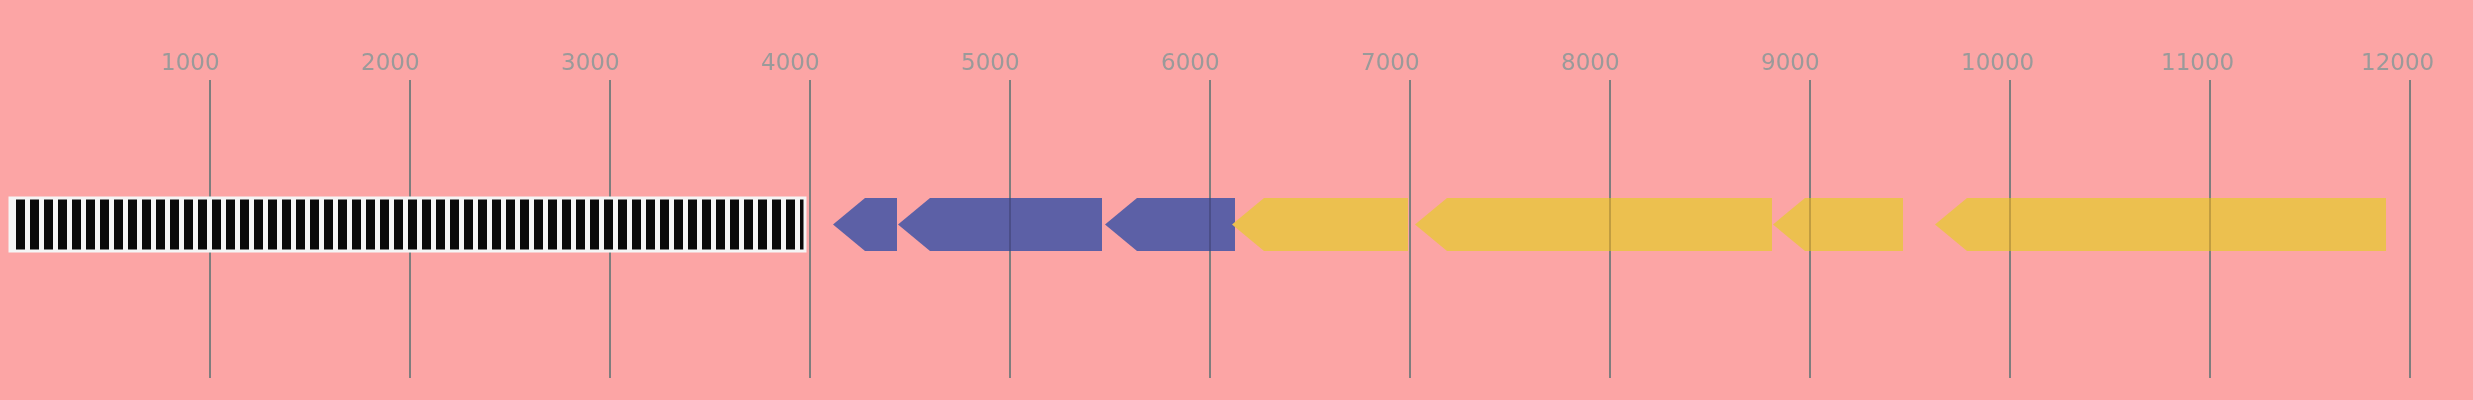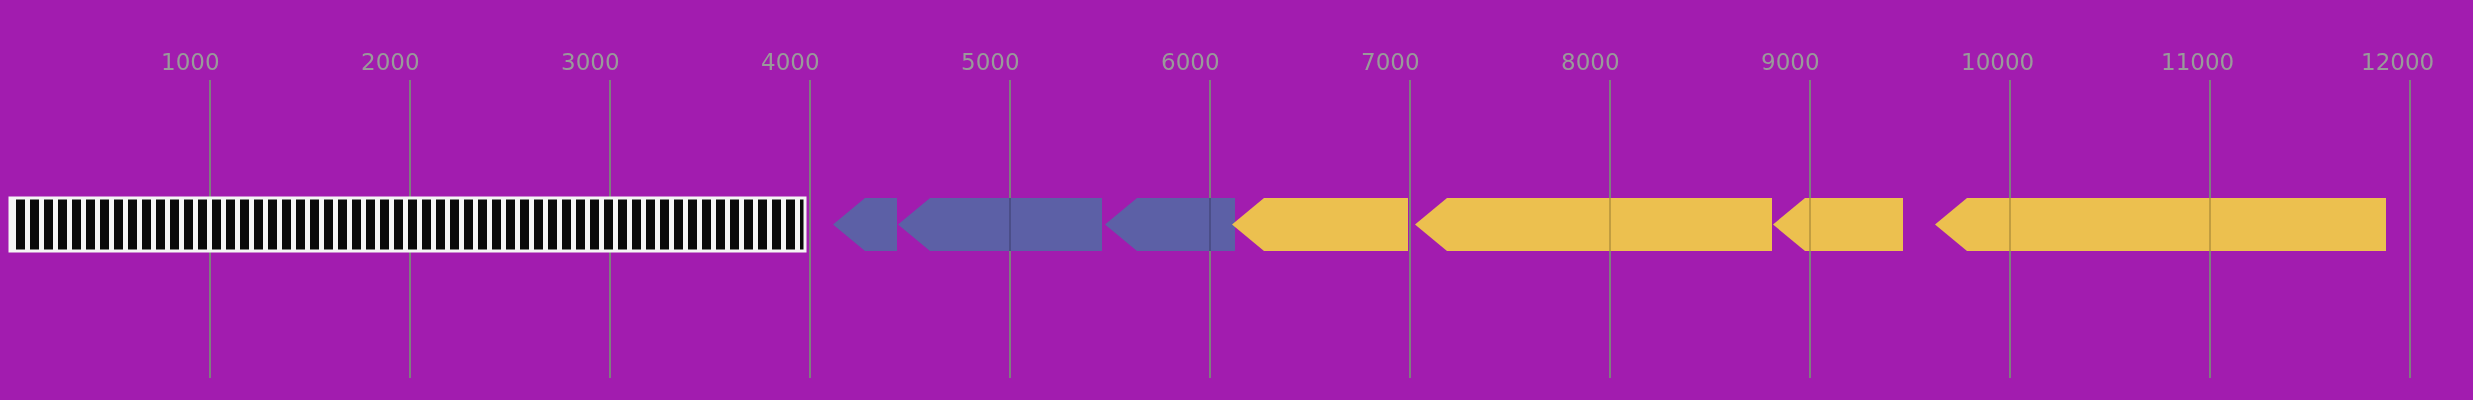--- a/index.html
+++ b/index.html
@@ -4,21 +4,21 @@
 <style>
   html, body {
     margin: 0;
     padding: 0;
     background: #000000;
   }
   .canvas-wrap {
     position: relative;
     width: 2473px;
     height: 400px;
-    background: #a21caf;
+    background: #fca5a5;
     overflow: hidden;
     font-family: "DejaVu Sans", sans-serif;
   }
   svg text {
     font-family: "DejaVu Sans", sans-serif;
   }
 </style>
 </head>
 <body>
 

